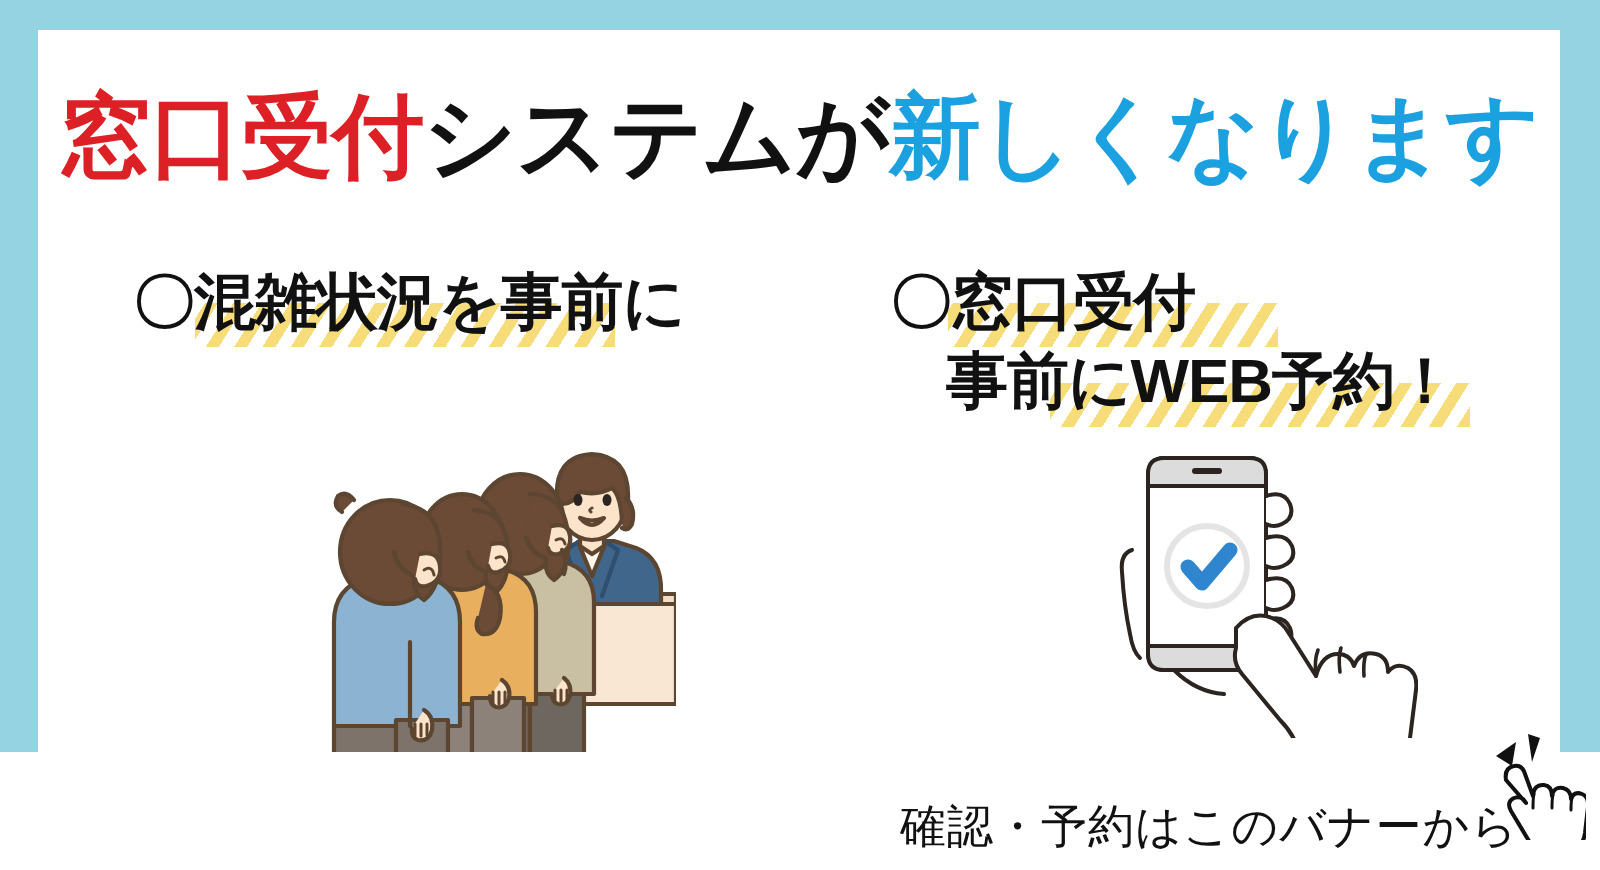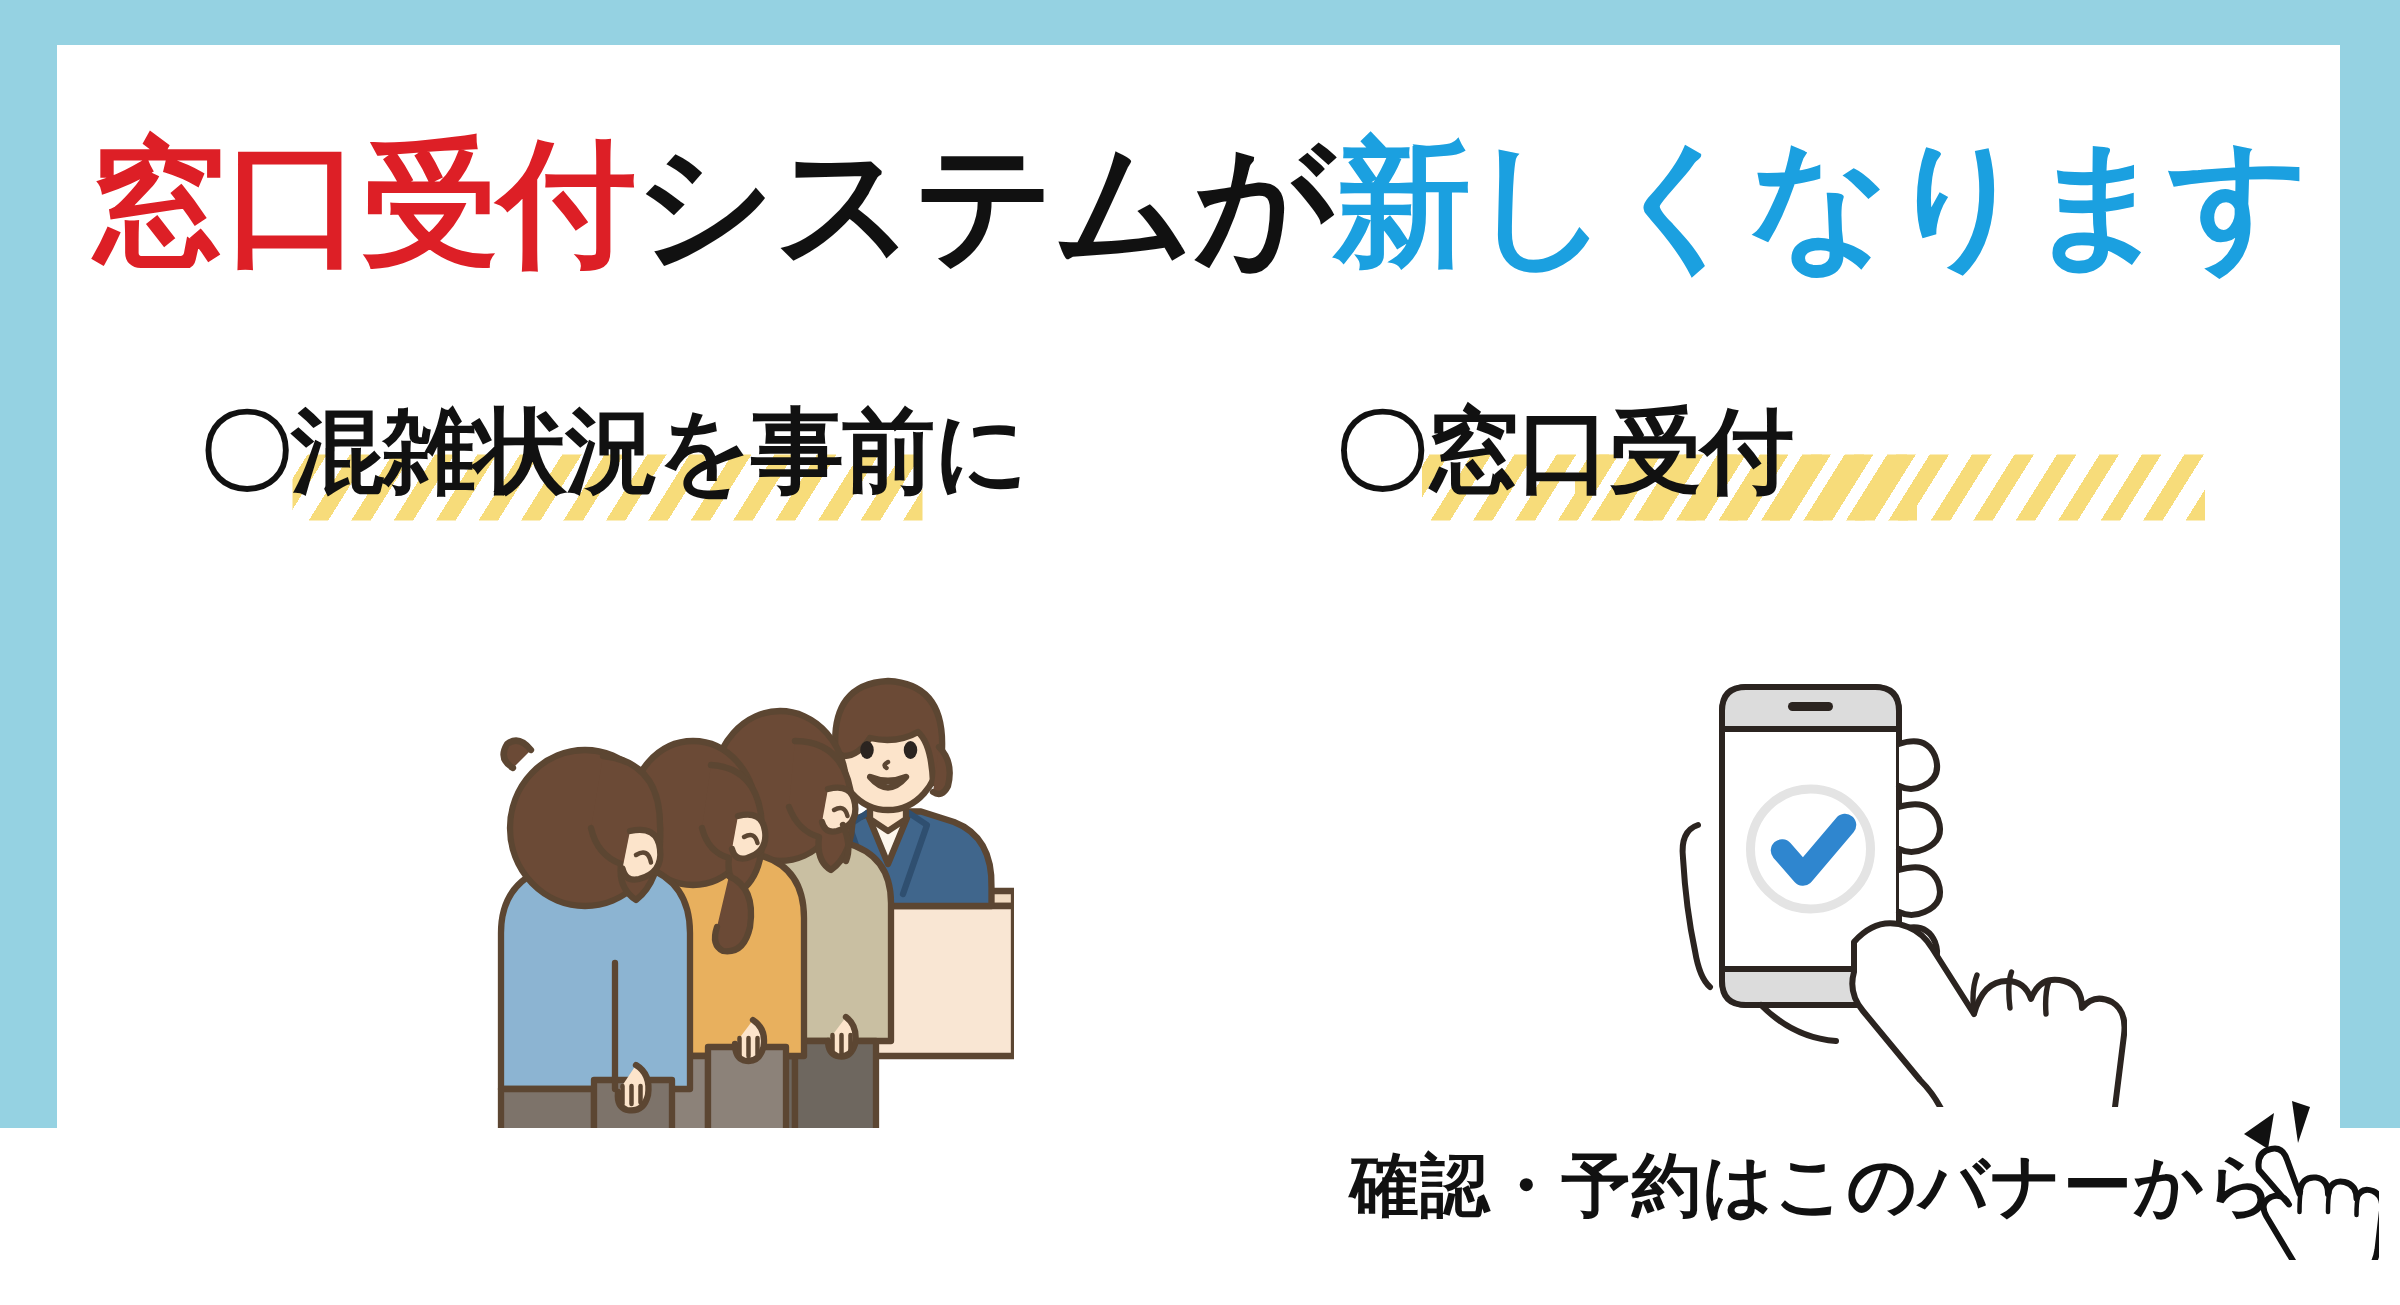--- a/index.html
+++ b/index.html
@@ -98,23 +98,23 @@
     left: 1050px;
     top: 408px;
     width: 330px;
     height: 300px;
   }
 
   
   #caption {
     position: absolute;
     left: 862px;
-    top: 730px;
+    top: 766px;
     font-size: 46px;
-    font-weight: 700;
+    font-weight: 400;
     color: #111111;
     white-space: nowrap;
     letter-spacing: 1px;
   }
   #cursor-icon {
     position: absolute;
     left: 1428px;
     top: 690px;
     width: 120px;
     height: 120px;
@@ -137,20 +137,21 @@
       </span>
     </div>
 
     <div id="bullet-right" class="bullet">
       <span class="bullet-line">
         <span class="hatch" id="hatch-r1"></span>
         <span class="bullet-text">〇</span><span class="bullet-text">窓口受付</span>
       </span>
       <span class="bullet-line indent">
         <span class="hatch" id="hatch-r2"></span>
+        <span class="bullet-text">事前にWEB予約！</span>
       </span>
     </div>
 
     <div id="illus-people">
       <svg viewBox="0 0 352 310" width="352" height="310" xmlns="http://www.w3.org/2000/svg">
         <g stroke="#5c4632" stroke-width="4.2" stroke-linejoin="round" stroke-linecap="round" fill="none">
 
           <path d="M222 152 L352 152 L352 162 L226 162 Z" fill="#f2dcc2"></path>
           <path d="M226 162 L352 162 L352 262 L226 262 Z" fill="#f9e6d3"></path>
 

